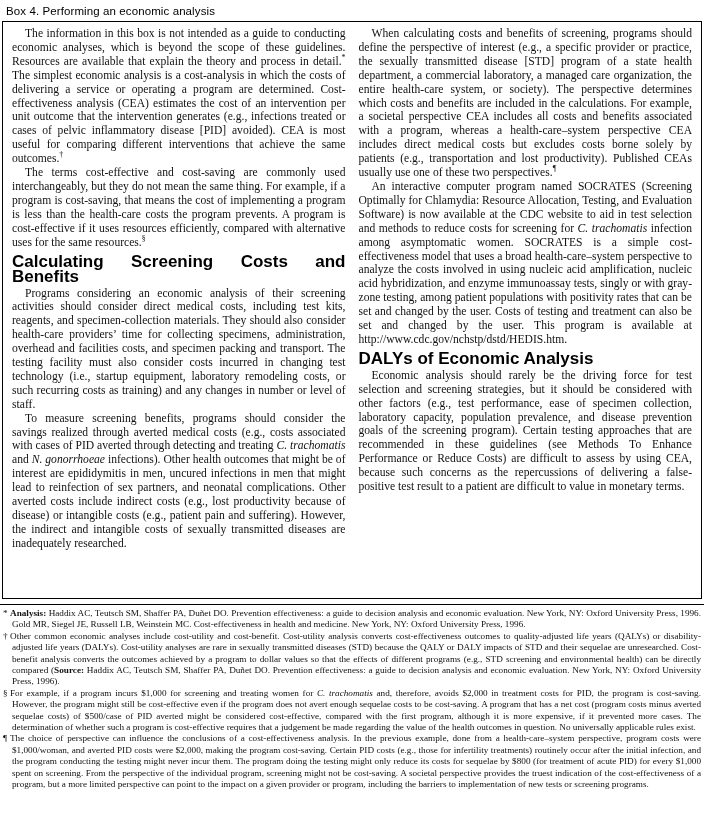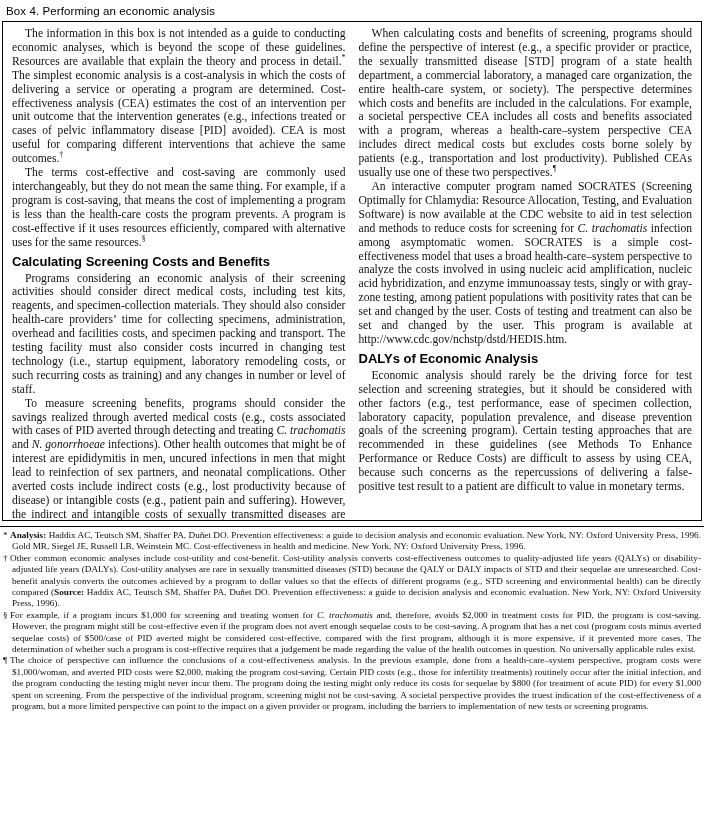--- a/index.html
+++ b/index.html
@@ -18,21 +18,21 @@
     font-family: "Liberation Sans", sans-serif;
     font-weight: normal;
     font-size: 11.5px;
     padding: 5px 0 0 6px;
     letter-spacing: 0.1px;
     color: #000;
   }
   .box {
     box-sizing: border-box;
     margin: 4px 2px 0 2px;
-    height: 500px;
+    height: 578px;
     border: 1.6px solid #000;
     display: flex;
     gap: 13px;
     padding: 5px 9px 8px 9px;
     overflow: hidden;
   }
   .col {
     flex: 1 1 0;
     min-width: 0;
     font-family: "Liberation Serif", serif;
@@ -41,21 +41,21 @@
     text-align: justify;
     color: #111;
   }
   .para {
     margin: 0;
     text-indent: 13px;
   }
   .col-heading {
     font-family: "Liberation Sans", sans-serif;
     font-weight: bold;
-    font-size: 13px;
+    font-size: 17px;
     line-height: 15px;
     margin: 4px 0 3px 0;
     text-indent: 0;
     color: #000;
   }
   em { font-style: italic; }
   b, .bold { font-weight: bold; }
   sup {
     font-size: 68%;
     vertical-align: super;

